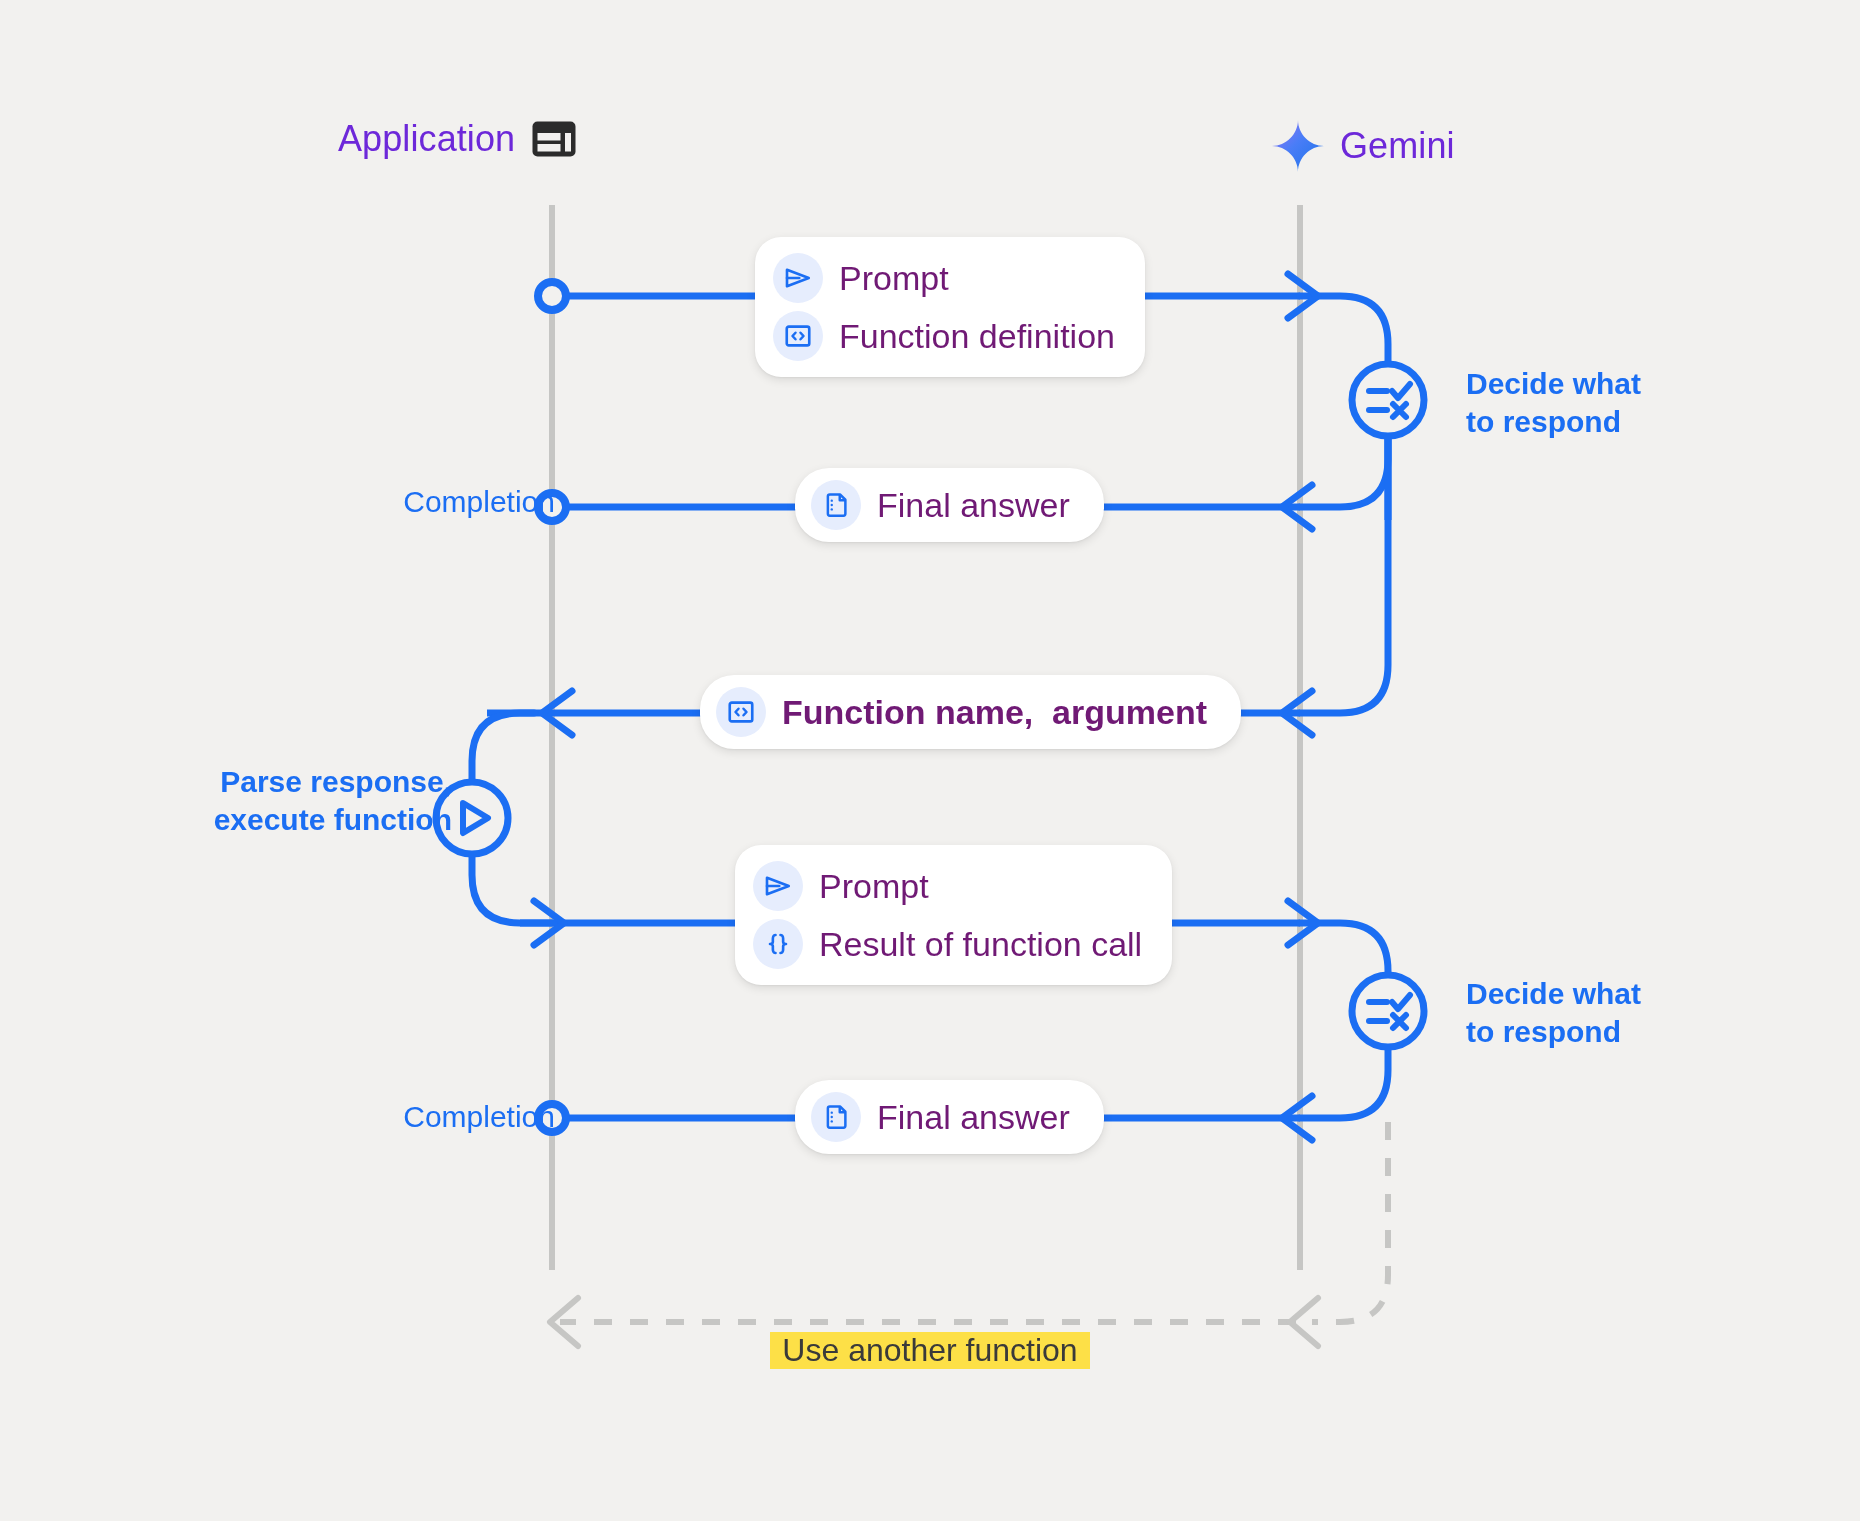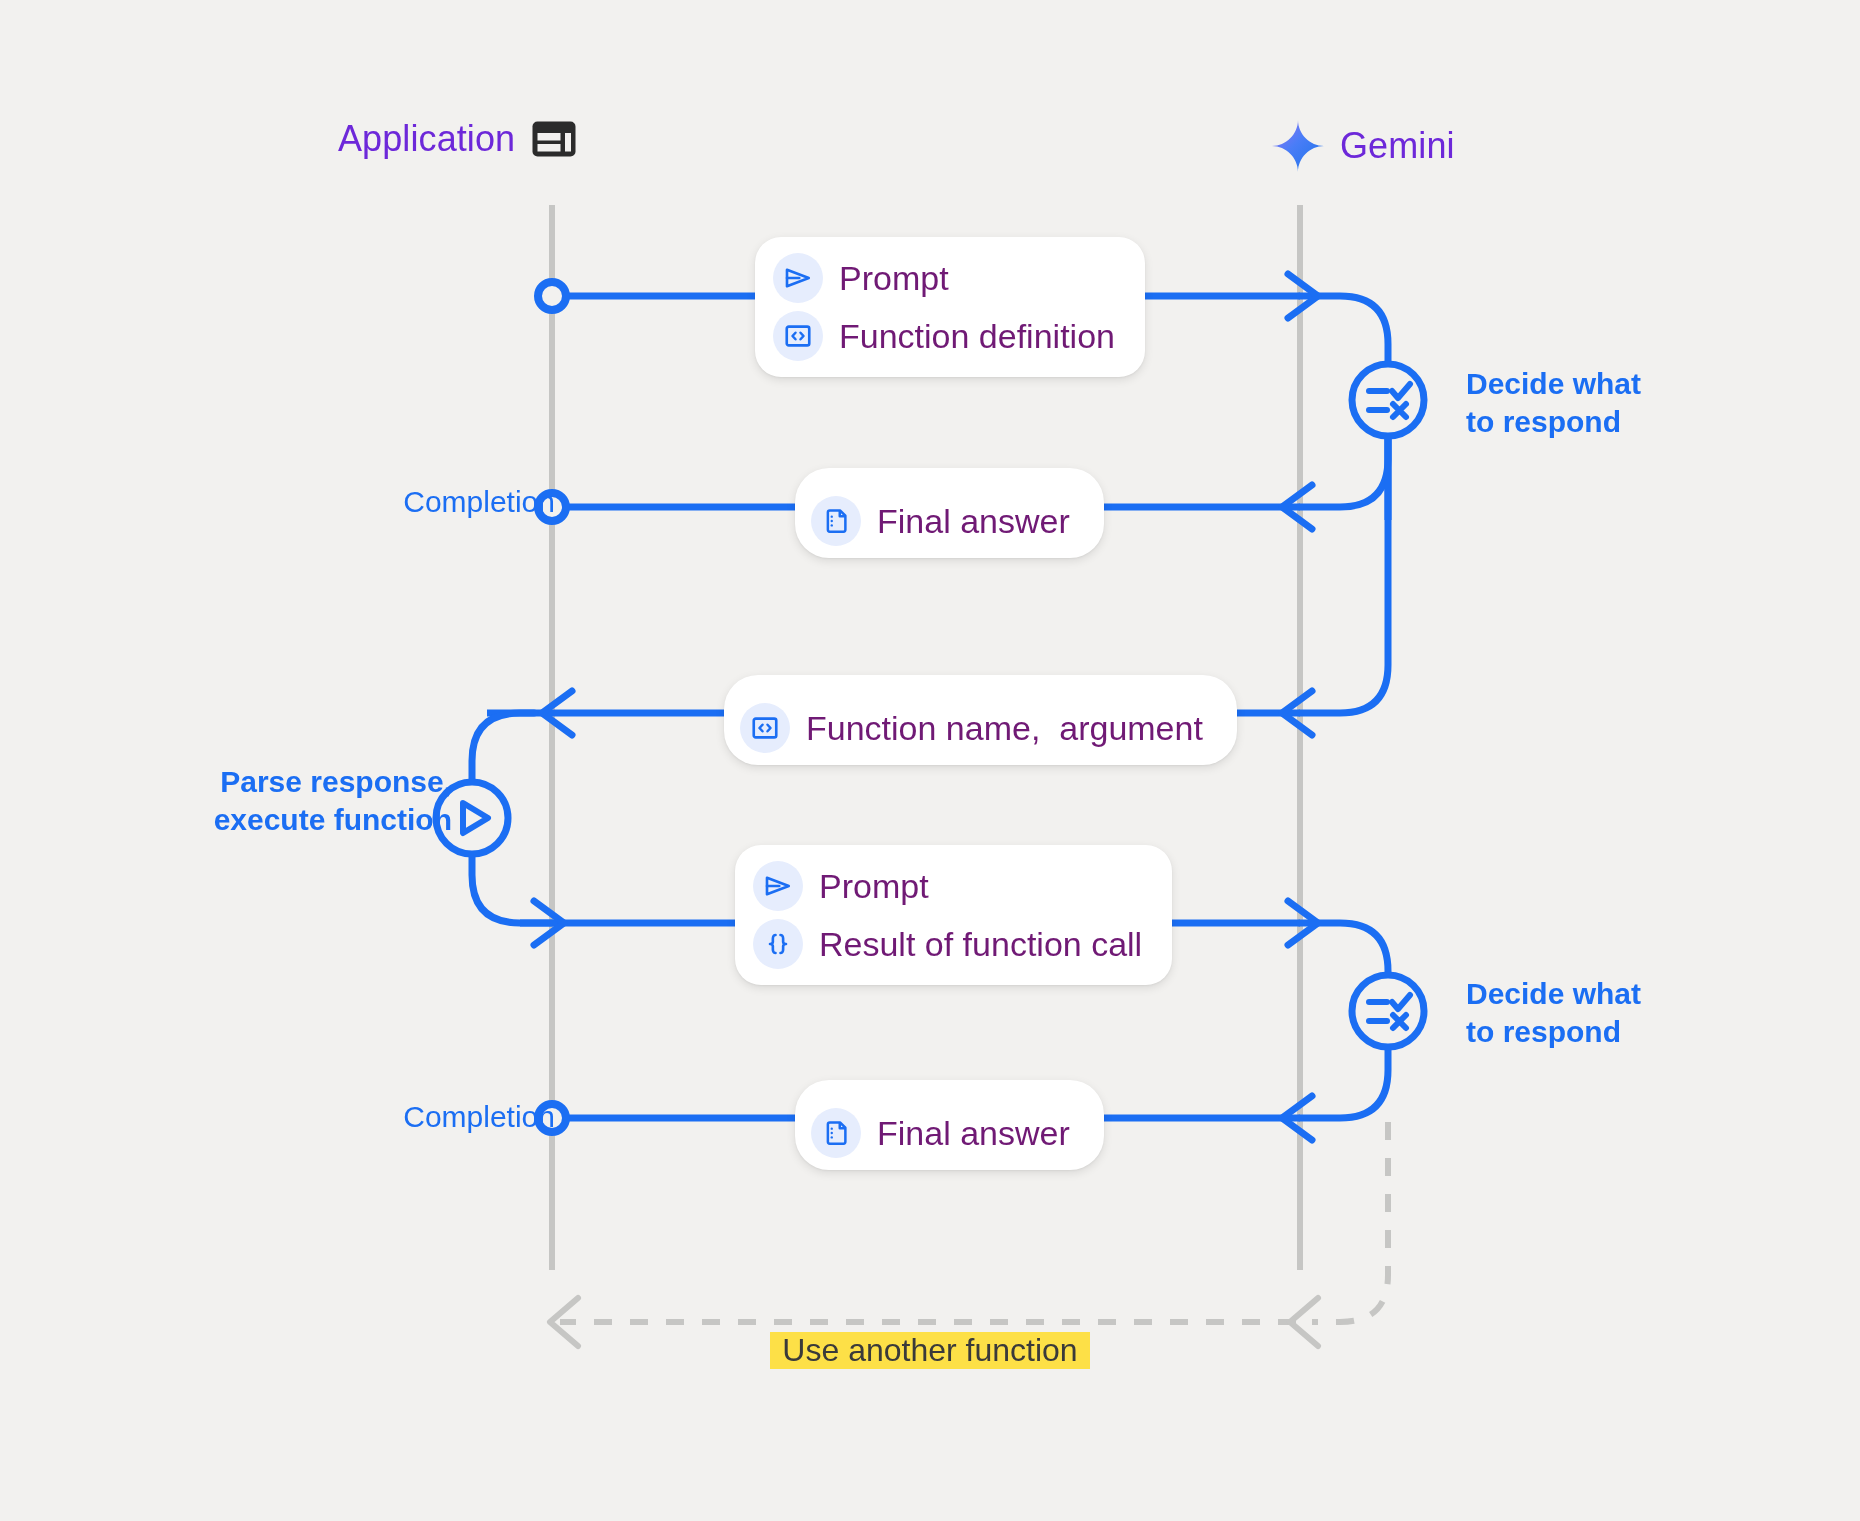--- a/index.html
+++ b/index.html
@@ -69,21 +69,21 @@
     position: absolute;
     background: #FFFFFF;
     border-radius: 26px;
     box-shadow: 0 3px 10px rgba(0,0,0,0.10), 0 1px 2px rgba(0,0,0,0.05);
     padding: 16px 30px 16px 18px;
     display: flex;
     flex-direction: column;
     gap: 8px;
     box-sizing: border-box;
   }
-  .card.single { border-radius: 34px; padding: 28px 34px 12px 16px; align-items: center; }
+  .card.single { border-radius: 34px; padding: 12px 34px 12px 16px; align-items: center; }
   .card-row {
     display: flex;
     align-items: center;
     gap: 16px;
   }
   .card-row .label {
     font-size: 34px;
     color: #701a75;
     line-height: 1.18;
     white-space: pre;
@@ -95,21 +95,21 @@
     background: #E6EDFD;
     display: flex;
     align-items: center;
     justify-content: center;
     flex: 0 0 auto;
   }
   .chip svg { display: block; }
 
   .card-prompt-1   { left: 755px; top: 237px; }
   .card-final-1    { left: 795px; top: 468px; }
-  .card-fname      { left: 724px; top: 675px; }
+  .card-fname      { left: 700px; top: 675px; font-weight: bold; }
   .card-prompt-2   { left: 735px; top: 845px; }
   .card-final-2    { left: 795px; top: 1080px; }
 
   
   .loop-label {
     position: absolute;
     left: 770px;
     top: 1292px;
     width: 320px;
     text-align: center;

